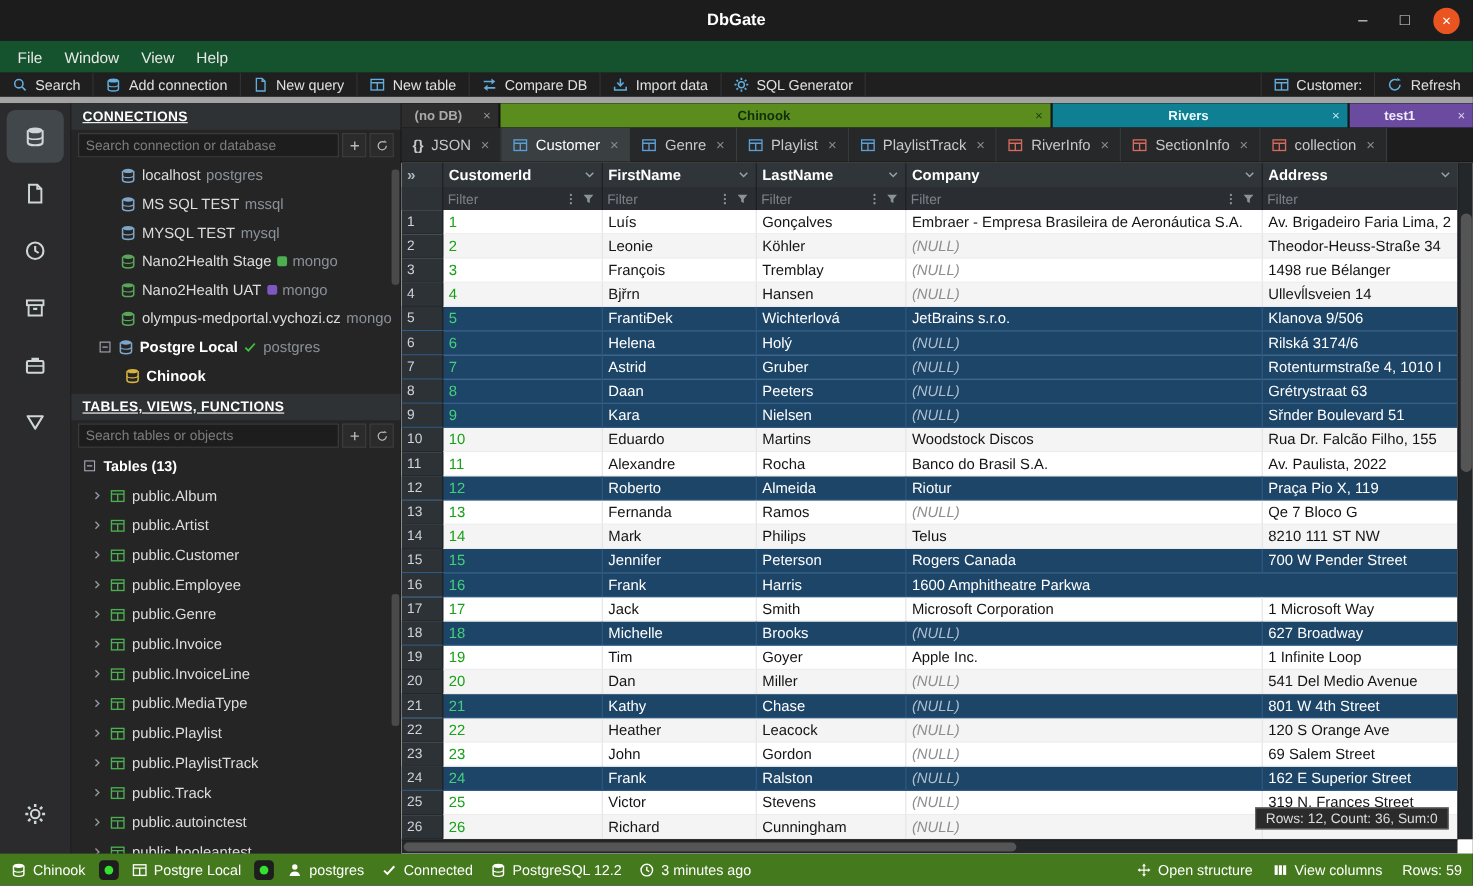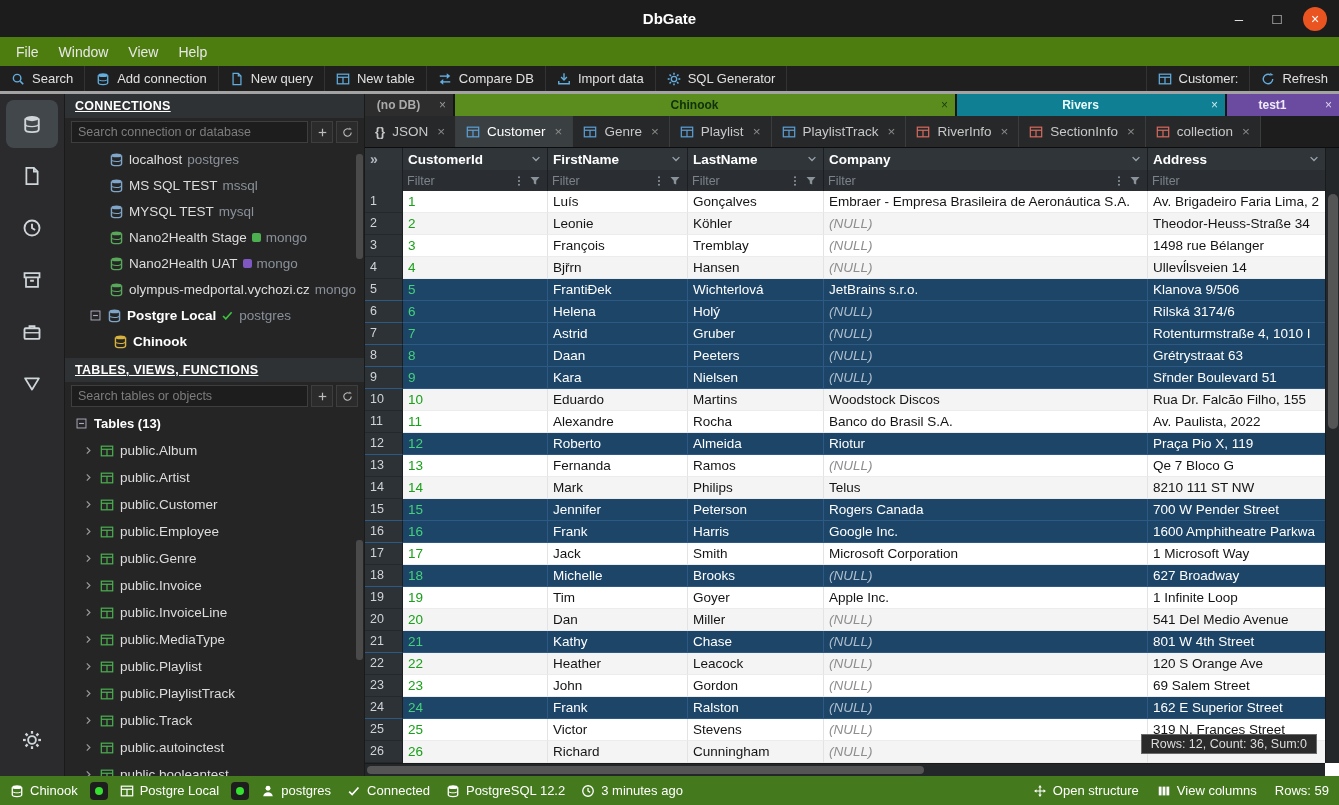--- a/index.html
+++ b/index.html
@@ -9,25 +9,25 @@
   .ic { display:inline-block; flex:none; width:16px; height:16px; }
 
   
   .titlebar { height:37px; background:#1c1c1c; position:relative; display:flex; align-items:center; flex:none; }
   .title { position:absolute; left:0; right:0; text-align:center; color:#fff; font-weight:bold; font-size:15px; }
   .win-controls { margin-left:auto; display:flex; align-items:center; gap:14px; padding-right:12px; z-index:2; color:#ddd; }
   .wc { width:24px; height:24px; display:flex; align-items:center; justify-content:center; font-size:15px; cursor:default; }
   .wc.close { background:#E95420; border-radius:50%; color:#fff; font-size:14px; }
 
   
-  .menubar { height:29px; background:#4d7c0f; display:flex; align-items:center; padding:0 6px; color:#e8e8e8; font-size:14px; flex:none; }
+  .menubar { height:29px; background:#14532d; display:flex; align-items:center; padding:0 6px; color:#e8e8e8; font-size:14px; flex:none; }
   .menu-item { padding:3px 10px; }
 
   
-  .toolbar { height:28px; background:#1f1f1f; display:flex; align-items:stretch; border-bottom:3px solid #a3a3a3; flex:none; }
+  .toolbar { height:28px; background:#1f1f1f; display:flex; align-items:stretch; border-bottom:6px solid #a3a3a3; flex:none; }
   .tb-item { display:flex; align-items:center; gap:7px; padding:0 11px; border-right:1px solid #333; color:#e0e0e0; font-size:13px; white-space:nowrap; }
   #toolbar-right { margin-left:auto; display:flex; }
   #toolbar-right .tb-item { border-right:none; border-left:1px solid #333; }
   .tb-ic { width:14px; height:14px; color:#62aee0; }
 
   
   .main { display:flex; height:682px; flex:none; background:#252526; }
 
   .iconstrip { width:65px; background:#2b2b2d; display:flex; flex-direction:column; align-items:center; padding:6px 0; border-right:1px solid #1a1a1a; }
   .slot { width:52px; height:48px; display:flex; align-items:center; justify-content:center; margin-bottom:4px; }
@@ -853,21 +853,20 @@
               <div class="cell col1">Jennifer</div>
               <div class="cell col2">Peterson</div>
               <div class="cell col3">Rogers Canada</div>
               <div class="cell col4">700 W Pender Street</div>
             </div>
             <div class="grow sel">
               <div class="cell rownum">16</div>
               <div class="cell col0 idcell">16</div>
               <div class="cell col1">Frank</div>
               <div class="cell col2">Harris</div>
-              <div class="cell col3">Google Inc.</div>
               <div class="cell col4">1600 Amphitheatre Parkwa</div>
             </div>
             <div class="grow">
               <div class="cell rownum">17</div>
               <div class="cell col0 idcell">17</div>
               <div class="cell col1">Jack</div>
               <div class="cell col2">Smith</div>
               <div class="cell col3">Microsoft Corporation</div>
               <div class="cell col4">1 Microsoft Way</div>
             </div>

